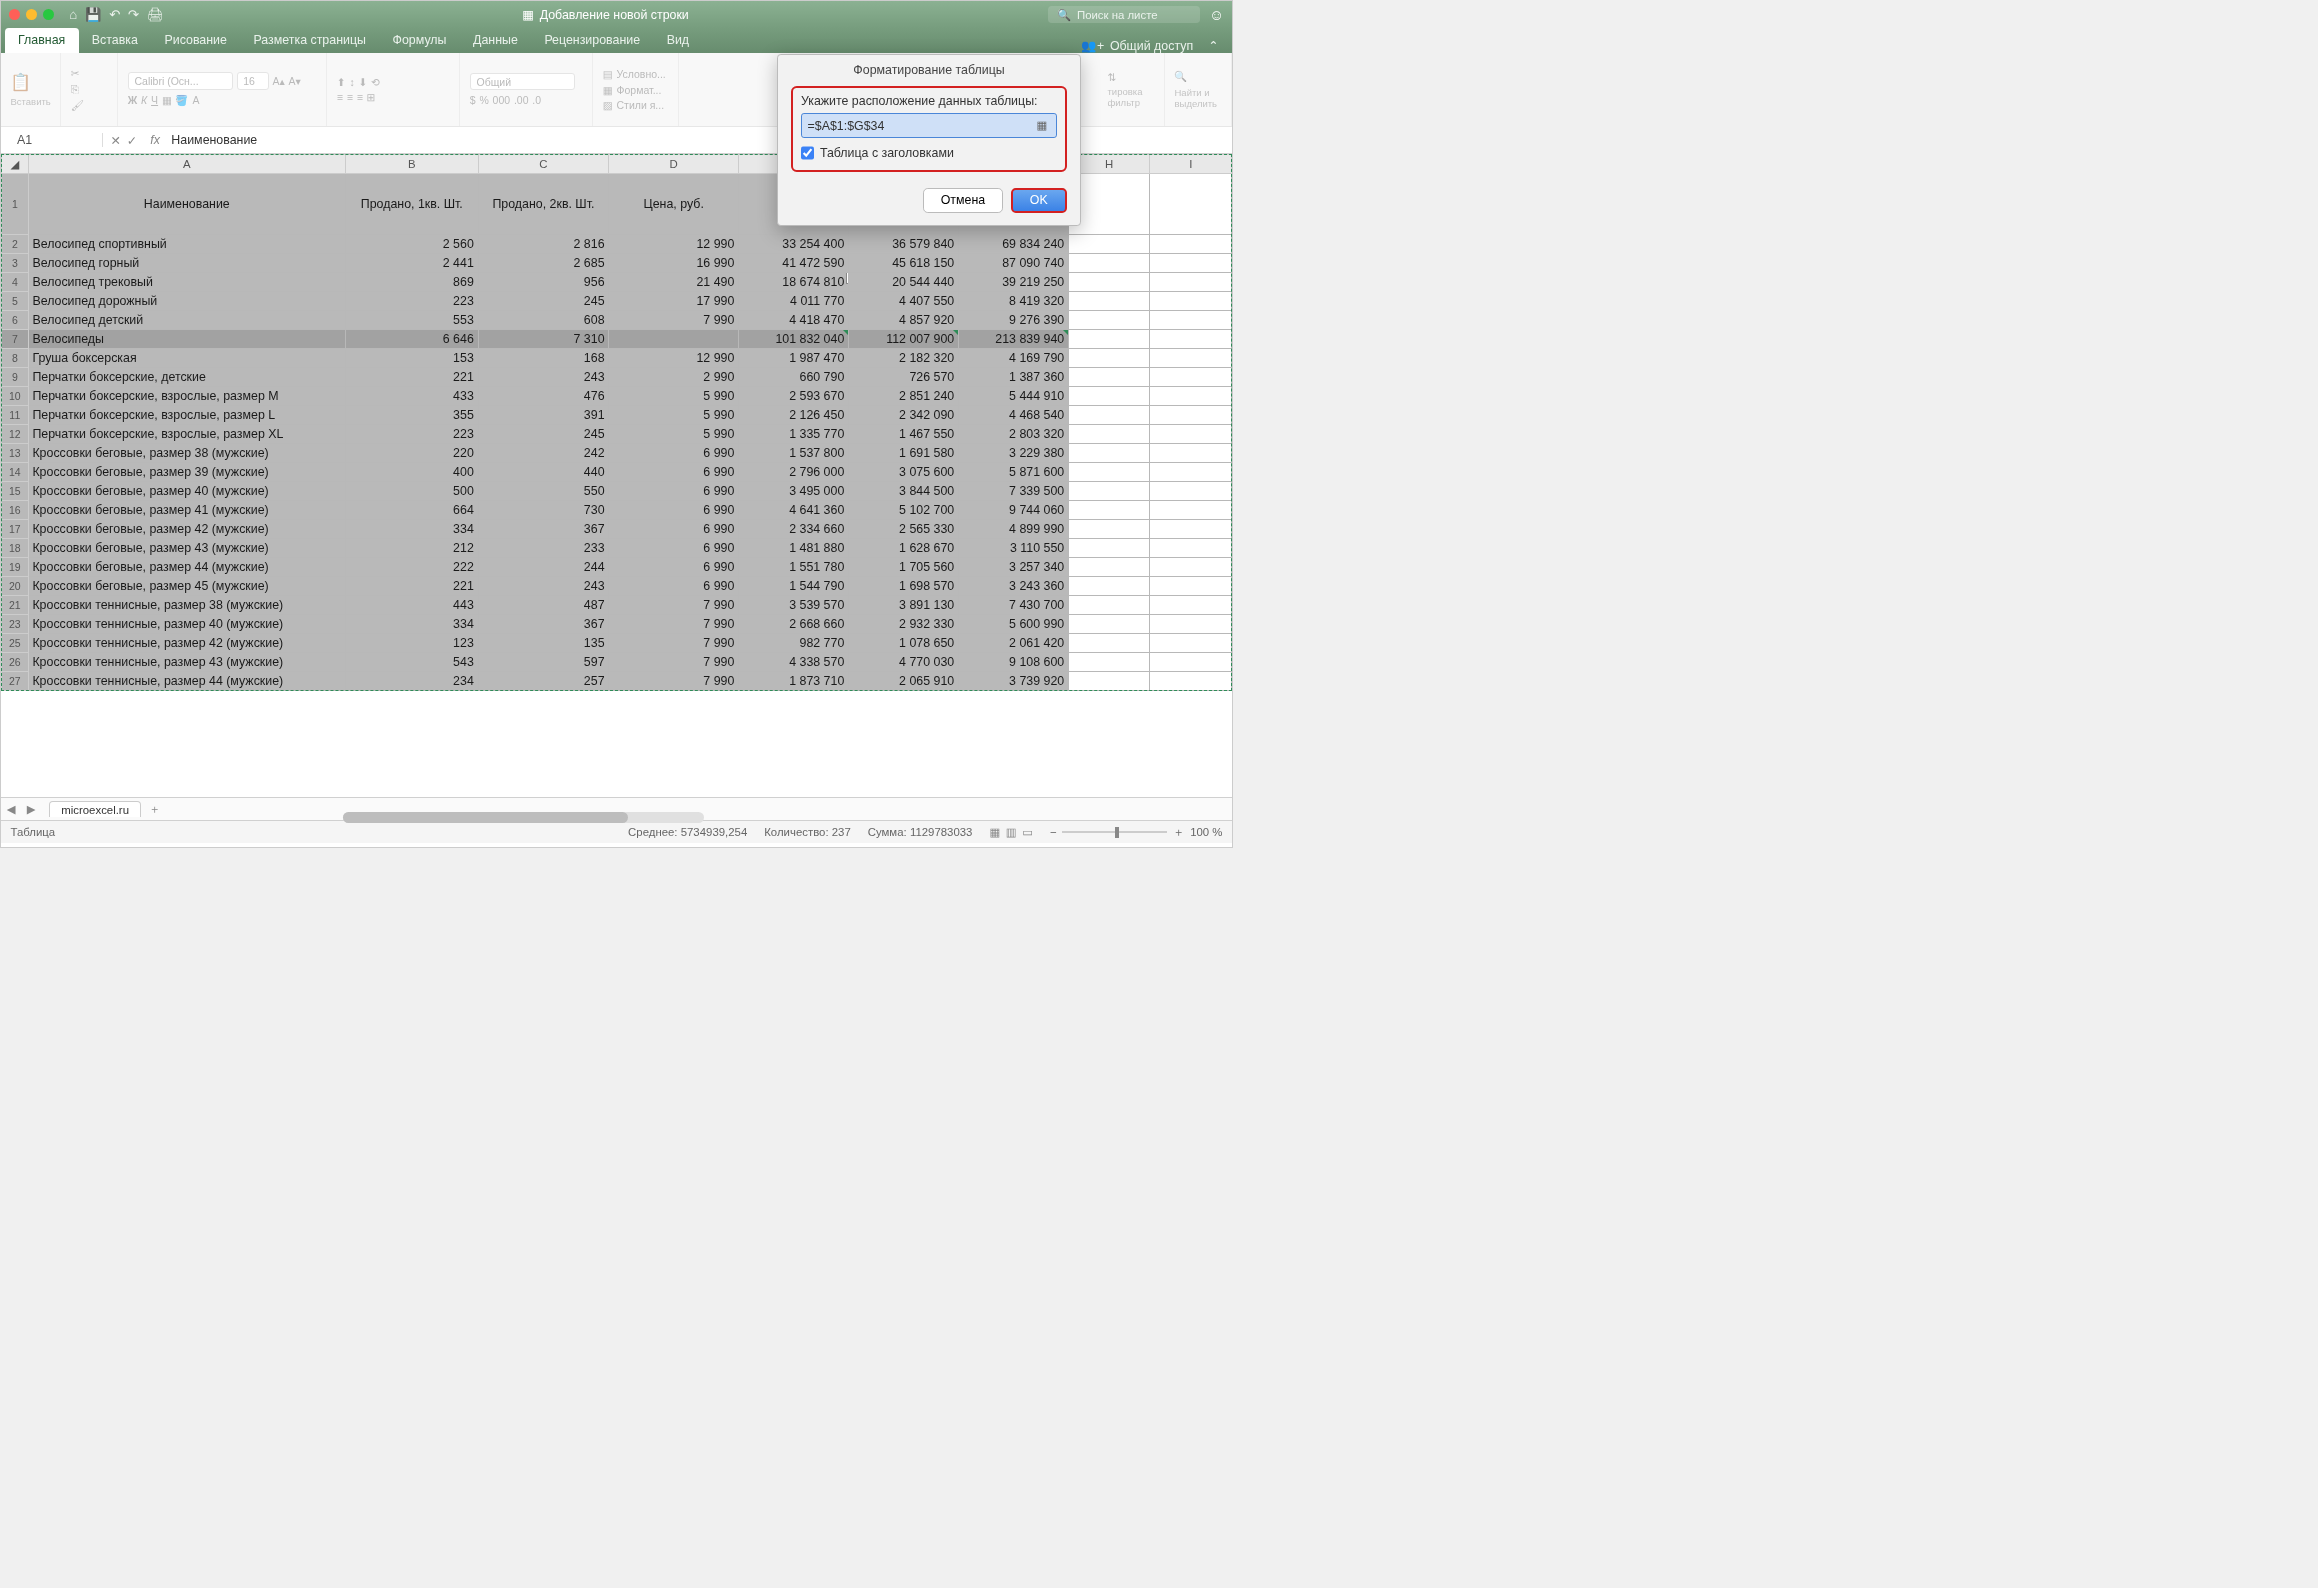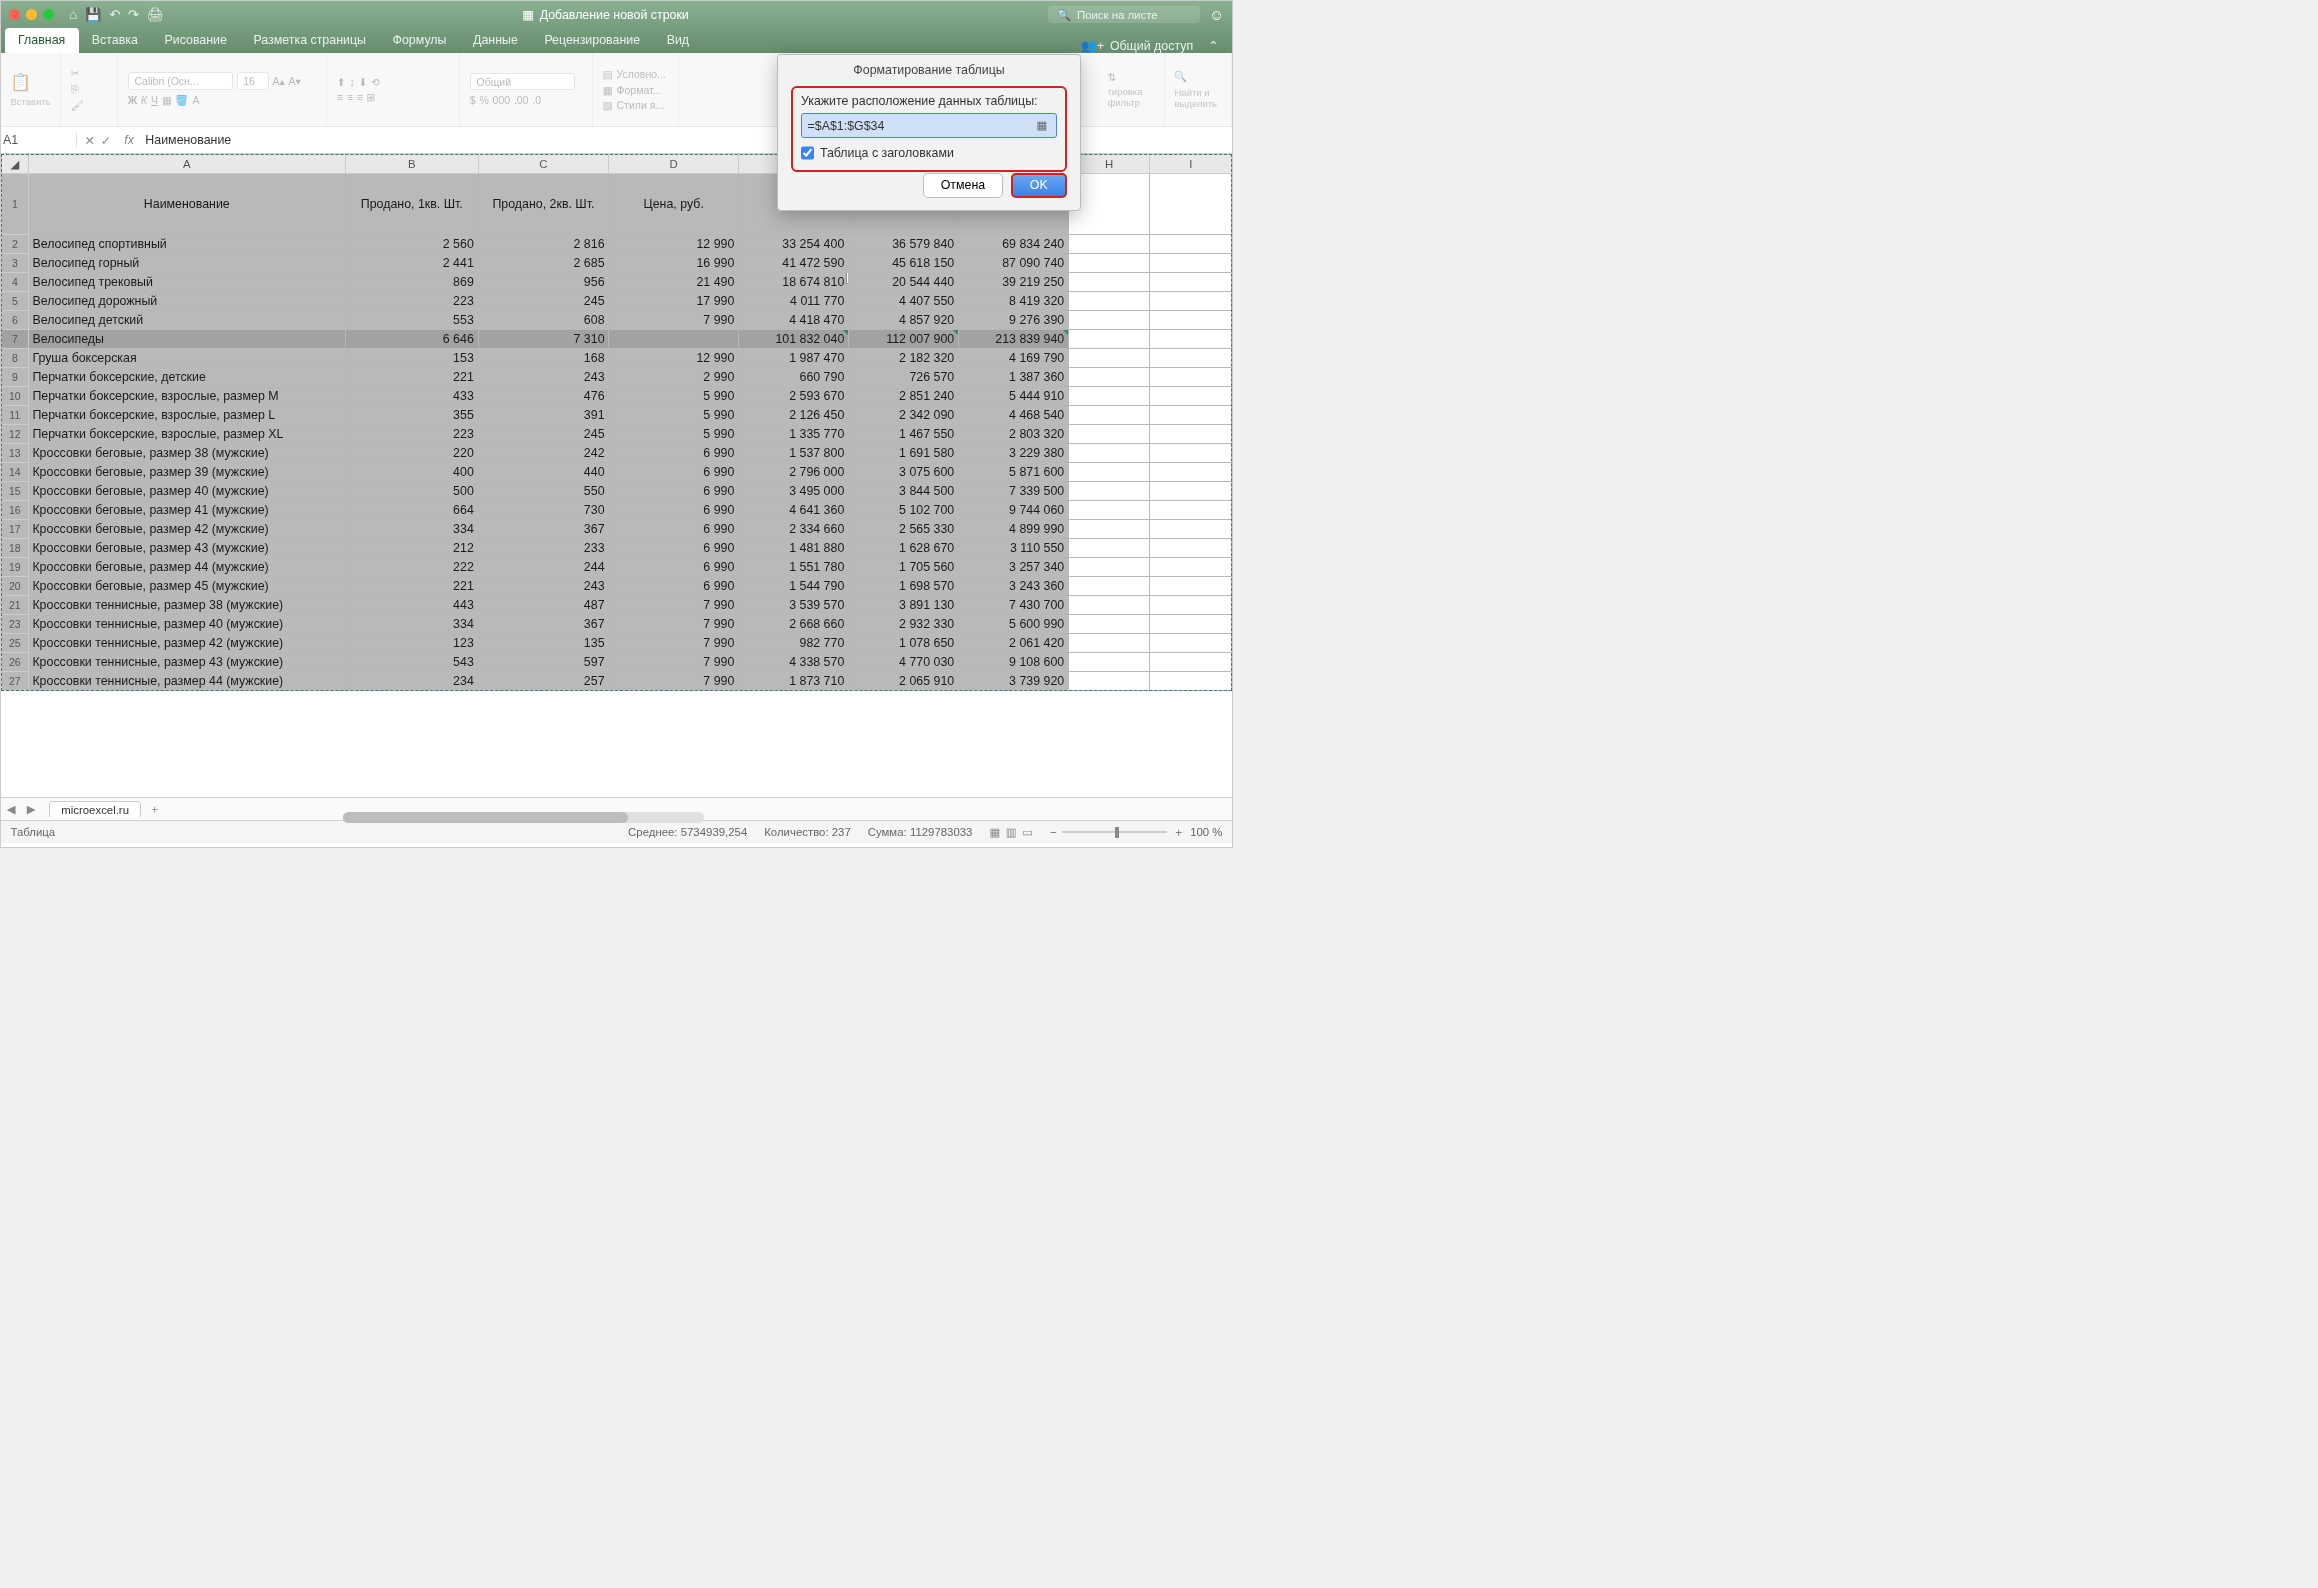--- a/index.html
+++ b/index.html
@@ -19,39 +19,39 @@
   .ribbon-tabs { height: 25px; background: linear-gradient(#779d7e,#678c6e); display: flex; align-items: flex-end; padding: 0 3.8px; color: #eaf2ec; font-size: 12.4px; }
   .ribbon-tabs .tab { padding: 5.7px 13.3px 5.7px; cursor: pointer; }
   .ribbon-tabs .tab.active { background: #fff; color: #235a33; border-radius: 3.8px 3.8px 0 0; font-weight: 500; }
   .share { margin-left: auto; display: flex; align-items: center; gap: 5.7px; padding-right: 9.5px; font-size: 12.4px; }
   .ribbon { height: 74px; background: #f3f3f3; border-bottom: 1px solid #d0d0d0; display: flex; align-items: stretch; opacity: .5; color: #777; font-size: 10.5px; }
   .rb-group { border-right: 1px solid #ddd; padding: 3.8px 9.5px; display: flex; flex-direction: column; justify-content: center; gap: 3.8px; min-width: 57px; }
   .rb-group .label { font-size: 9.5px; color: #888; }
   .rb-row { display: flex; gap: 3.8px; align-items: center; }
   .rb-btn { border: 1px solid #ccc; border-radius: 2.9px; padding: 1.9px 5.7px; background: #fff; font-size: 10.5px; }
   .formula-bar { height: 27px; background: #fff; border-bottom: 1px solid #d0d0d0; display: flex; align-items: center; font-size: 12.4px; }
-  .name-box { width: 76px; border-right: 1px solid #ddd; padding: 0 2px; color: #555; }
+  .name-box { width: 102px; border-right: 1px solid #ddd; padding: 0 16px; color: #555; }
   .fb-icons { display: flex; gap: 5.7px; padding: 0 7.6px; color: #888; }
   .fx { font-style: italic; color: #888; padding: 0 5.7px; }
   .fb-content { padding-left: 5.7px; color: #333; }
   .grid-wrap { position: relative; height: 643px; overflow: hidden; background: #fff; }
   table { border-collapse: collapse; table-layout: fixed; }
   .col-hdr th { background: #e8e8e8; border: 1px solid #ccc; font-weight: 400; color: #555; height: 19px; font-size: 11.4px; }
   .row-hdr { background: #e8e8e8; border: 1px solid #ccc; text-align: center; color: #555; font-size: 10.5px; width: 27px; }
   td { border: 1px solid #b8b8b8; height: 19px; padding: 0 3.8px; font-size: 12.4px; color: #1a1a1a; white-space: nowrap; overflow: hidden; }
   .hdr-row td { background: #b9b9b9; font-weight: 500; text-align: center; height: 61px; vertical-align: middle; white-space: normal;}
   .sel td { background: #b9b9b9; }
   .subtotal td { background: #a2a2a2; }
   .num { text-align: right; }
   .marching { outline: 1.9px dashed #2e8b57; outline-offset: -1.9px; }
   .col-A { width: 321px; } .col-B { width: 137px; } .col-C { width: 135px; } .col-D { width: 135px; } .col-E { width: 112px; } .col-F { width: 112px; } .col-G { width: 112px; } .col-H { width: 86px; } .col-I { width: 86px; }
   .dialog { position: absolute; top: 53px; left: 776px; width: 304px; background: #f2f2f2; border: 1px solid #bbb; box-shadow: 0 5.7px 19px rgba(0,0,0,.25); border-radius: 3.8px; padding-bottom: 11.4px; }
   .dialog-title { text-align: center; padding: 7.6px 0 9.5px; color: #444; font-size: 12.4px; }
   .dialog-body { padding: 0 13.3px; font-size: 12.4px; color: #333; }
-  .highlight-red { border: 2.9px solid #d32020; border-radius: 5.7px; padding: 5.7px 7.6px 9.5px; margin-bottom: 1px;}
+  .highlight-red { border: 2.9px solid #d32020; border-radius: 5.7px; padding: 5.7px 7.6px 9.5px; margin-bottom: 16px;}
   .range-input { width: 100%; height: 25px; border: 1.9px solid #4a86d8; border-radius: 2.9px; padding: 0 23px 0 5.7px; background: #cfe0f7; font-size: 12.4px; color: #333; position: relative; }
   .range-wrap { position: relative; }
   .range-icon { position: absolute; right: 5.7px; top: 4.8px; width: 15px; height: 15px; font-size: 11.4px; color: #666; }
   .chk-row { display: flex; align-items: center; gap: 5.7px; margin-top: 7.6px; font-size: 12.4px; }
   .chk-row input { accent-color: #3b82f6; width: 13.3px; height: 13.3px; }
   .dialog-btns { display: flex; justify-content: flex-end; gap: 7.6px; padding: 0 13.3px; }
   .btn { border-radius: 4.8px; padding: 3.8px 17px; font-size: 12.4px; border: 1px solid #bbb; background: #fff; cursor: pointer; }
   .btn-primary { background: linear-gradient(#6aa7ef,#3b82e6); color: #fff; border: 1px solid #2d6bc8; border: 2.9px solid #d32020; }
   .sheet-tabs { height: 23px; background: #fafafa; border-top: 1px solid #d0d0d0; display: flex; align-items: center; font-size: 11.4px; color: #555; }
   .sheet-tabs .nav { padding: 0 5.7px; color: #888; }

